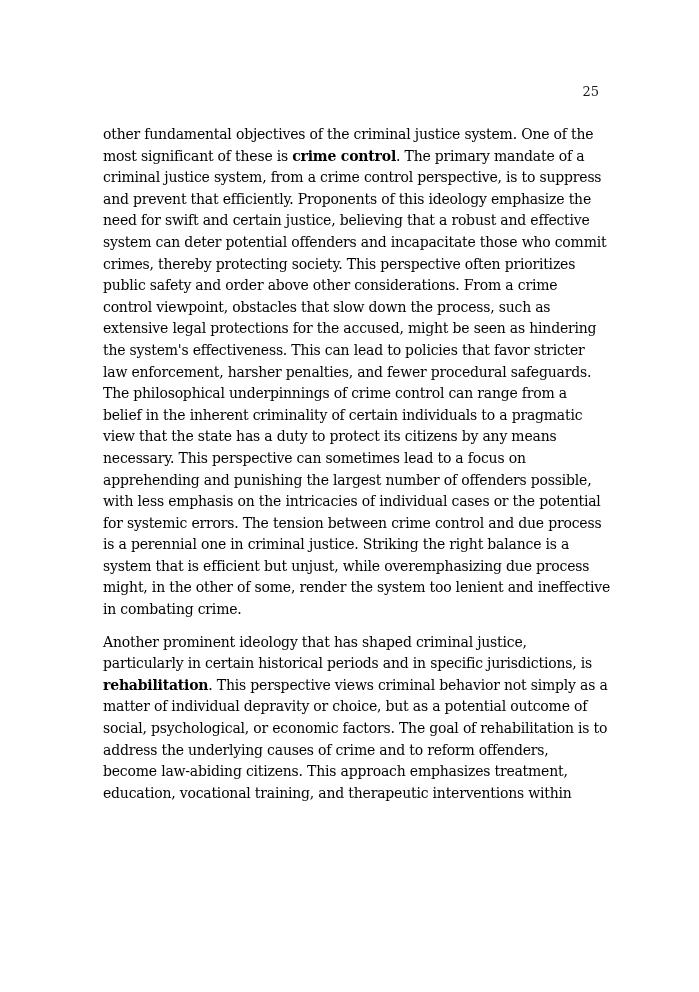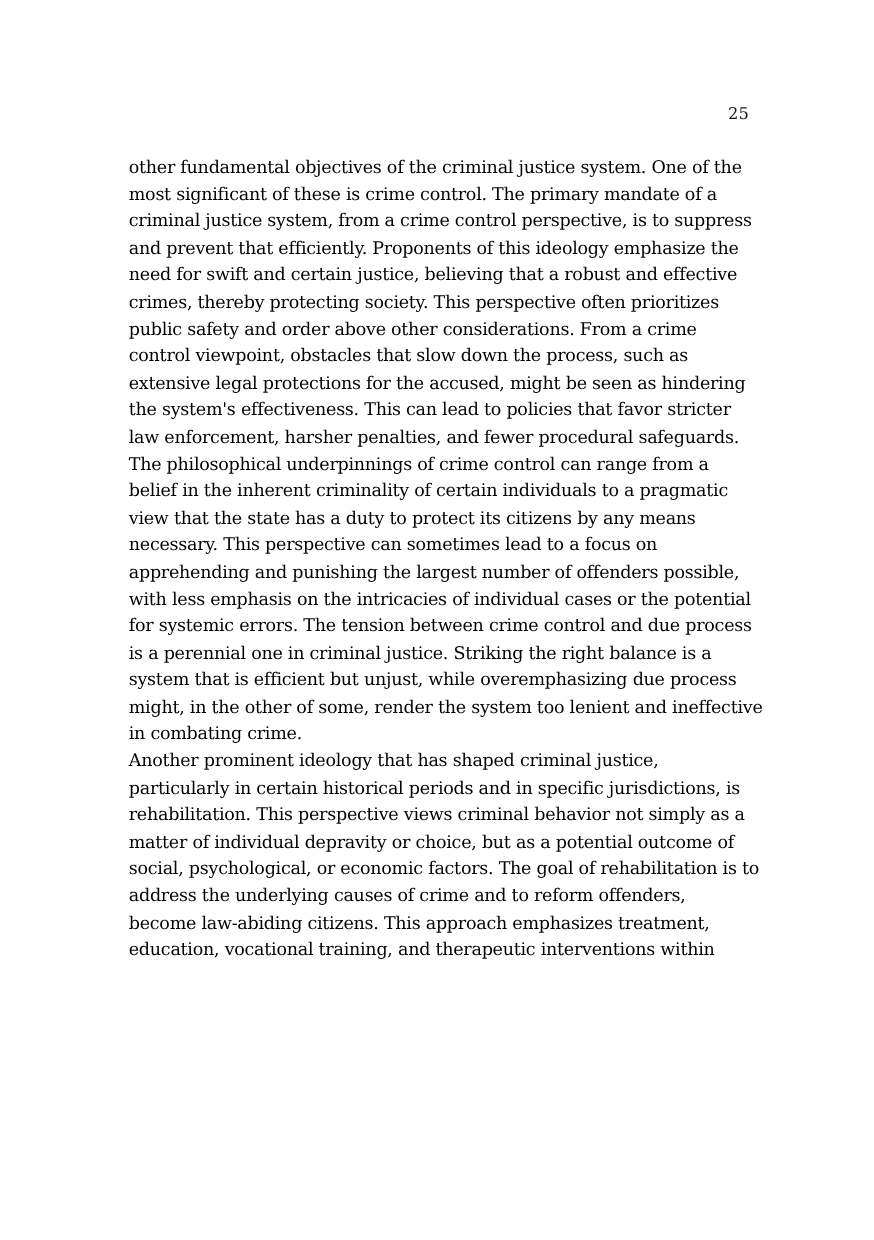--- a/index.html
+++ b/index.html
@@ -26,36 +26,37 @@
     .content {
       position: absolute;
       left: 103px;
       top: 124px;
       width: 500px;
       font-size: 14px;
       line-height: 21.6px;
       letter-spacing: -0.2px;
       color: #000000;
     }
-    .paragraph + .paragraph { }
+    .paragraph + .paragraph { margin-top: 11px; }
     .line { white-space: nowrap; }
-    .bold { font-weight: normal; }
+    .bold { font-weight: bold; }
   </style>
 </head>
 <body>
 
 <div class="page">
   <div class="page-number">25</div>
   <div class="content">
       <div class="paragraph">
         <div class="line"><span>other fundamental objectives of the criminal justice system. One of the</span></div>
         <div class="line"><span>most significant of these is </span><span class="bold">crime control</span><span>. The primary mandate of a</span></div>
         <div class="line"><span>criminal justice system, from a crime control perspective, is to suppress</span></div>
         <div class="line"><span>and prevent that efficiently. Proponents of this ideology emphasize the</span></div>
         <div class="line"><span>need for swift and certain justice, believing that a robust and effective</span></div>
+        <div class="line"><span>system can deter potential offenders and incapacitate those who commit</span></div>
         <div class="line"><span>crimes, thereby protecting society. This perspective often prioritizes</span></div>
         <div class="line"><span>public safety and order above other considerations. From a crime</span></div>
         <div class="line"><span>control viewpoint, obstacles that slow down the process, such as</span></div>
         <div class="line"><span>extensive legal protections for the accused, might be seen as hindering</span></div>
         <div class="line"><span>the system's effectiveness. This can lead to policies that favor stricter</span></div>
         <div class="line"><span>law enforcement, harsher penalties, and fewer procedural safeguards.</span></div>
         <div class="line"><span>The philosophical underpinnings of crime control can range from a</span></div>
         <div class="line"><span>belief in the inherent criminality of certain individuals to a pragmatic</span></div>
         <div class="line"><span>view that the state has a duty to protect its citizens by any means</span></div>
         <div class="line"><span>necessary. This perspective can sometimes lead to a focus on</span></div>

